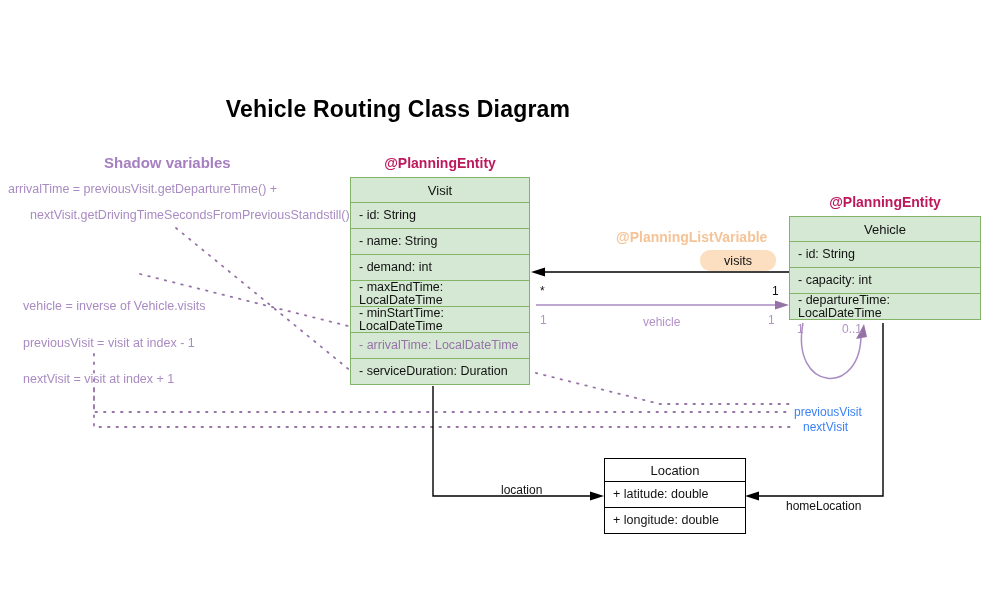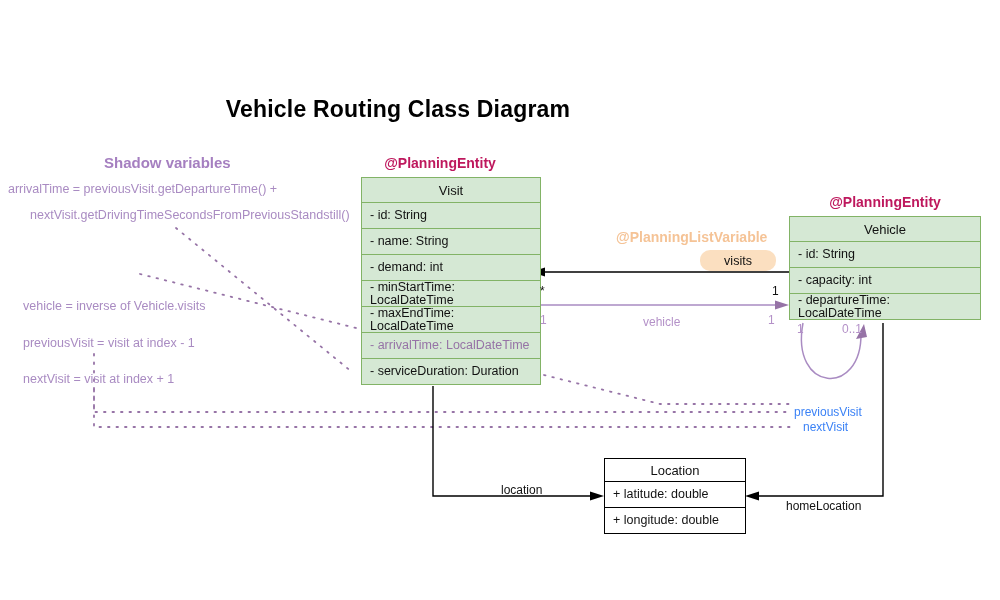--- a/index.html
+++ b/index.html
@@ -99,27 +99,27 @@
   <div class="shadow-title" style="left:104px;top:154px;">Shadow variables</div>
 
   <div class="shadow-line" style="left:8px;top:183px;">arrivalTime = previousVisit.getDepartureTime() +</div>
   <div class="shadow-line" style="left:30px;top:209px;">nextVisit.getDrivingTimeSecondsFromPreviousStandstill()</div>
   <div class="shadow-line" style="left:23px;top:256px;margin-top:44px;">vehicle = inverse of Vehicle.visits</div>
   <div class="shadow-line" style="left:23px;top:337px;">previousVisit = visit at index - 1</div>
   <div class="shadow-line" style="left:23px;top:373px;">nextVisit = visit at index + 1</div>
 
   <div class="abs stereo green-t" style="left:350px;top:155px;width:180px;text-align:center;">@PlanningEntity</div>
 
-  <div class="clsbox green" style="left:361px;top:177px;width:180px;">
+  <div class="clsbox green" style="left:350px;top:177px;width:180px;">
     <div class="row head" style="height:26px;">Visit</div>
     <div class="row" style="height:26px;">- id: String</div>
     <div class="row" style="height:26px;">- name: String</div>
     <div class="row" style="height:26px;">- demand: int</div>
+    <div class="row" style="height:26px;">- maxEndTime: LocalDateTime</div>
     <div class="row" style="height:26px;">- minStartTime: LocalDateTime</div>
-    <div class="row" style="height:26px;">- maxEndTime: LocalDateTime</div>
     <div class="row shadow" style="height:26px;">- arrivalTime: LocalDateTime</div>
     <div class="row" style="height:26px;">- serviceDuration: Duration</div>
   </div>
 
   <div class="abs stereo green-t" style="left:789px;top:194px;width:192px;text-align:center;">@PlanningEntity</div>
 
   <div class="clsbox green" style="left:789px;top:216px;width:192px;">
     <div class="row head" style="height:26px;">Vehicle</div>
     <div class="row" style="height:26px;">- id: String</div>
     <div class="row" style="height:26px;">- capacity: int</div>

